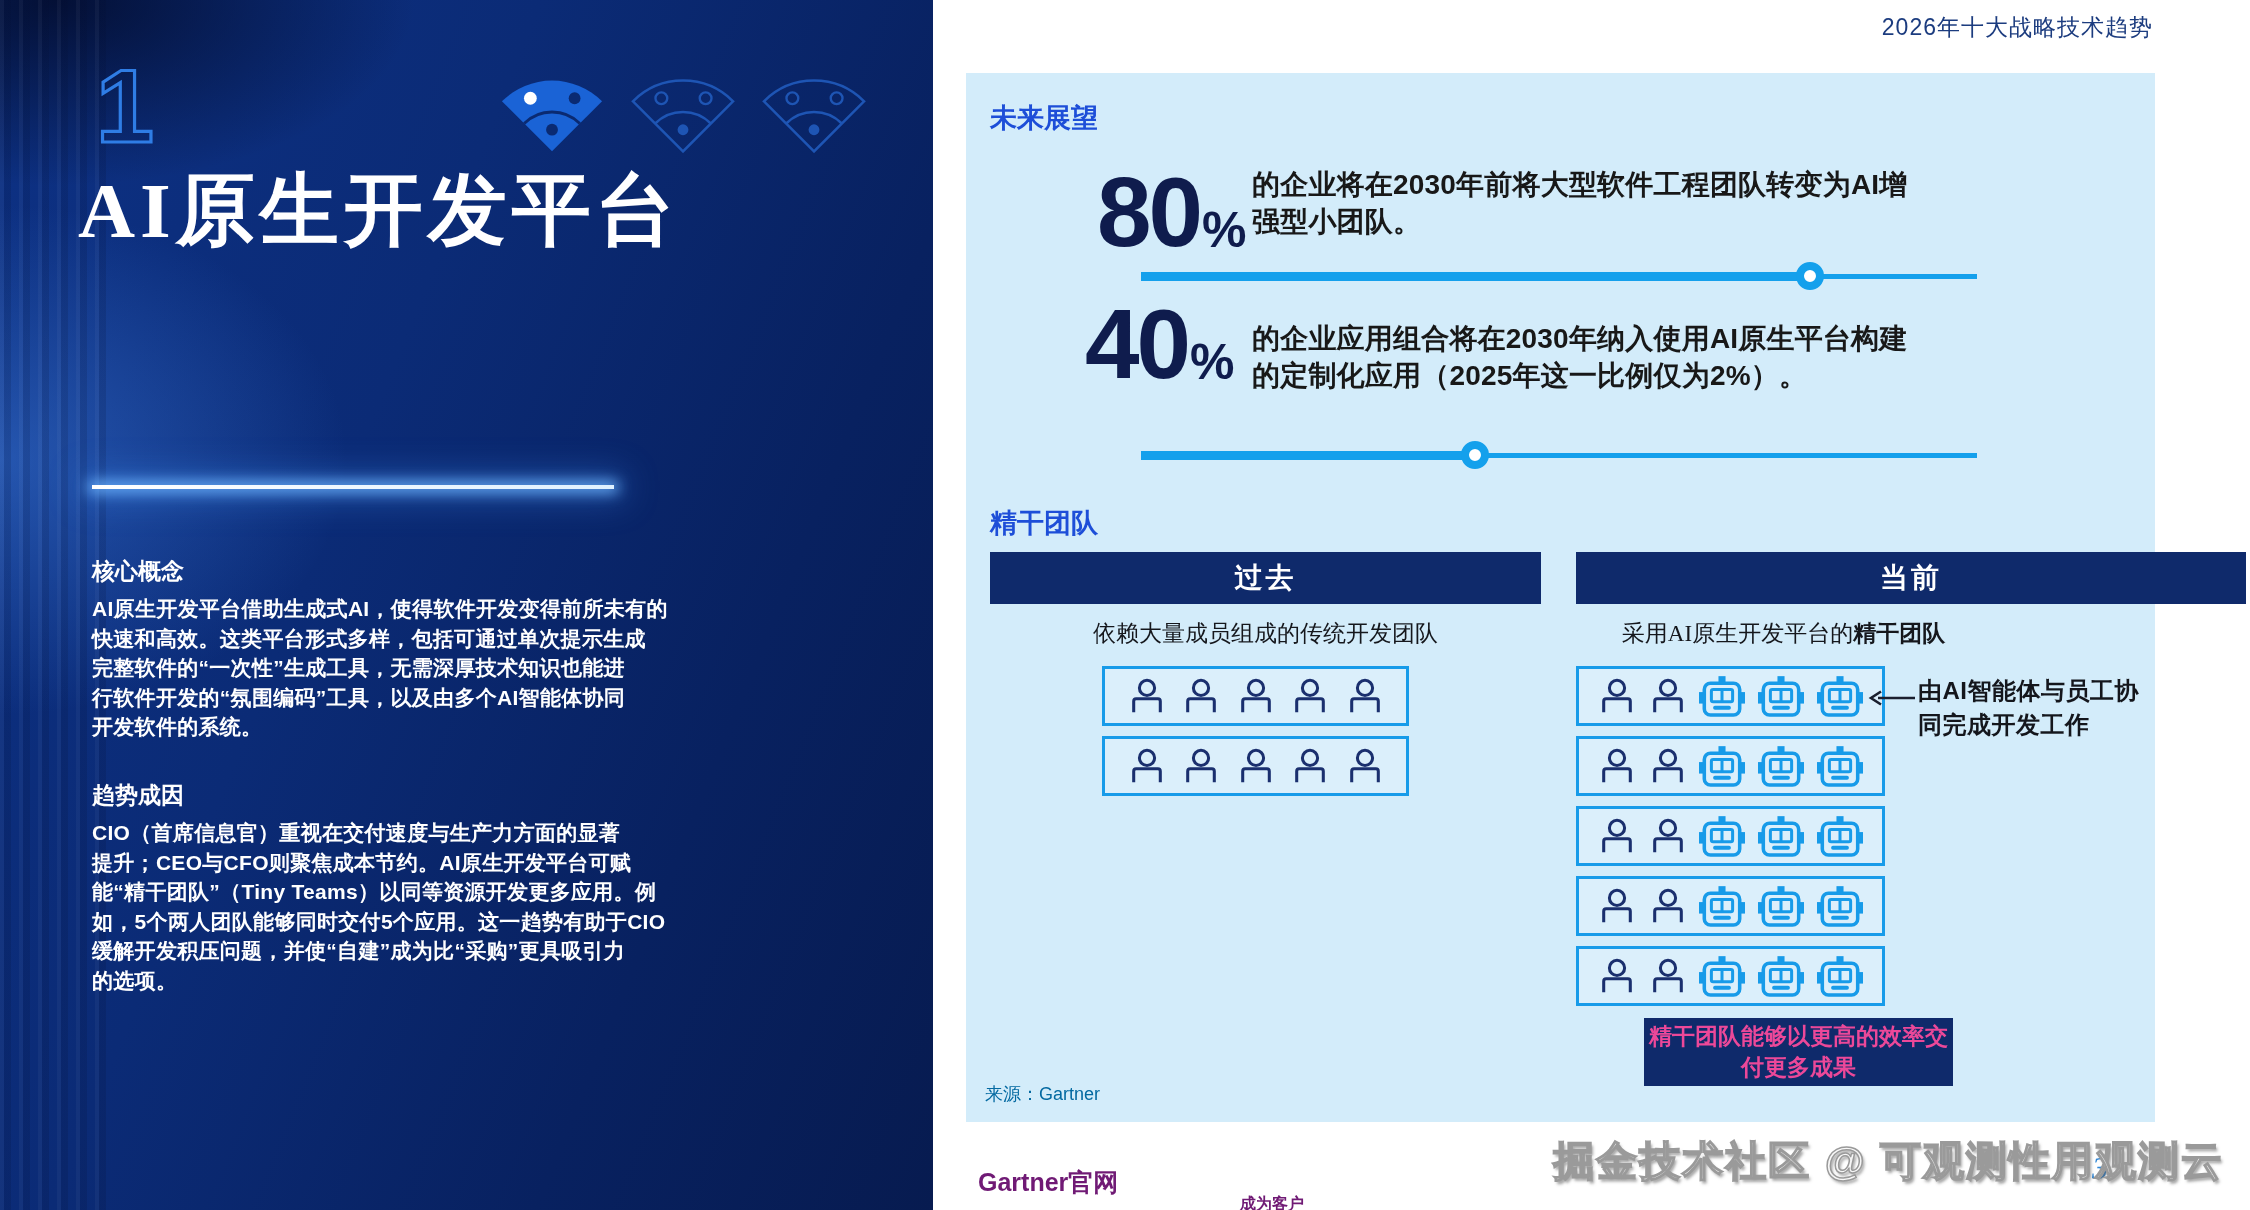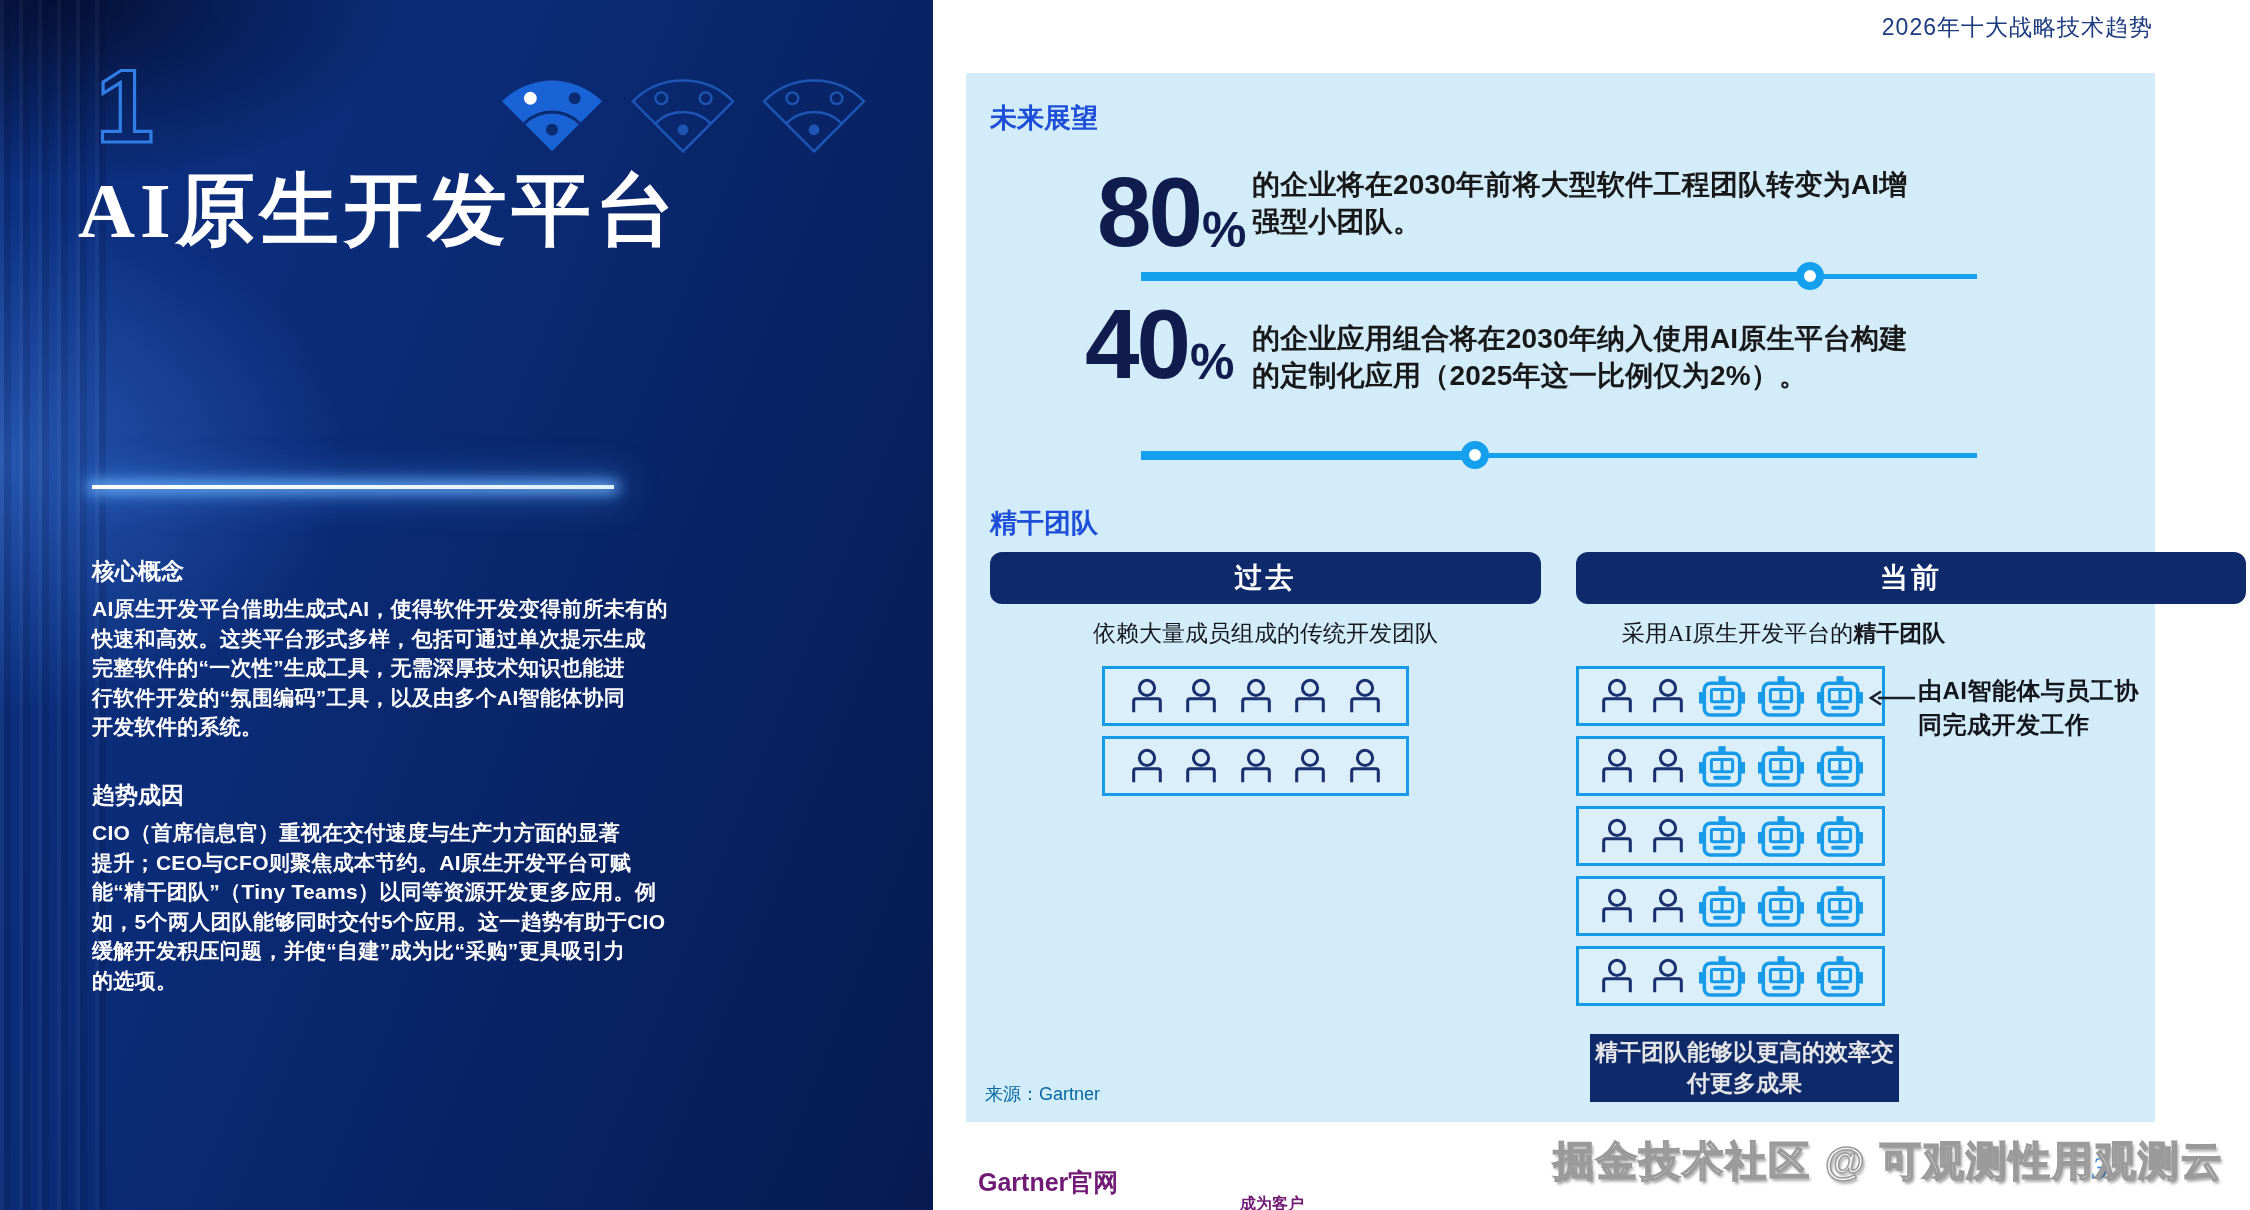--- a/index.html
+++ b/index.html
@@ -60,42 +60,42 @@
   .track-fill { position:absolute; left:0; top:10px; height:9px; background:#14a0ec; }
   .knob {
     position:absolute; top:0; width:28px; height:28px; border-radius:50%;
     background:#ffffff; border:8px solid #14a0ec;
   }
   
   .col-bar {
     position:absolute; top:552px; height:52px; background:#0f2a6b;
     color:#fff; font-family:"Liberation Serif","DejaVu Serif",serif;
     font-weight:600; font-size:28px; letter-spacing:3px;
-    display:flex; align-items:center; justify-content:center;border-radius:12px;
+    display:flex; align-items:center; justify-content:center;
   }
   .col-caption {
     position:absolute; top:618px; text-align:center;
     font-family:"Liberation Serif","DejaVu Serif",serif;
     font-size:23px; color:#15171c;
   }
   .col-caption b { font-weight:bold; }
   .rows-wrap { position:absolute; display:flex; flex-direction:column; gap:10px; }
   .team-box {
     width:100%; height:60px; border:3px solid #179be9; background:rgba(255,255,255,.18);
     display:flex; align-items:center; justify-content:space-evenly; padding:0 6px;
   }
   .annotation {
     position:absolute; left:1918px; top:674px; font-size:24px; font-weight:600;
     color:#14161c; line-height:34px; white-space:pre; letter-spacing:.5px;
   }
   .arrow-icon { position:absolute; left:1868px; top:690px; }
   .summary-box {
-    position:absolute; left:1590px; top:1018px; width:309px; height:68px; background:#0f2a6b;
-    color:#e5e5e5; font-size:23px; font-weight:bold; line-height:31px; white-space:pre;
-    display:flex; align-items:center; justify-content:center; text-align:center;margin-top:16px;
+    position:absolute; left:1644px; top:1018px; width:309px; height:68px; background:#0f2a6b;
+    color:#ec4899; font-size:23px; font-weight:bold; line-height:31px; white-space:pre;
+    display:flex; align-items:center; justify-content:center; text-align:center;
   }
   .source-note { position:absolute; left:985px; top:1082px; font-size:18px; color:#0369a1; }
   
   .footer-link { position:absolute; font-weight:bold; color:#701a75; }
   .link-1 { left:978px; top:1166px; font-size:25px; }
   .link-2 { left:1240px; top:1194px; font-size:16px; }
   .page-number {
     position:absolute; left:2092px; top:1150px; font-size:32px; font-style:italic;
     color:#2e86d6; font-family:"Liberation Serif","DejaVu Serif",serif; z-index:1;
   }

